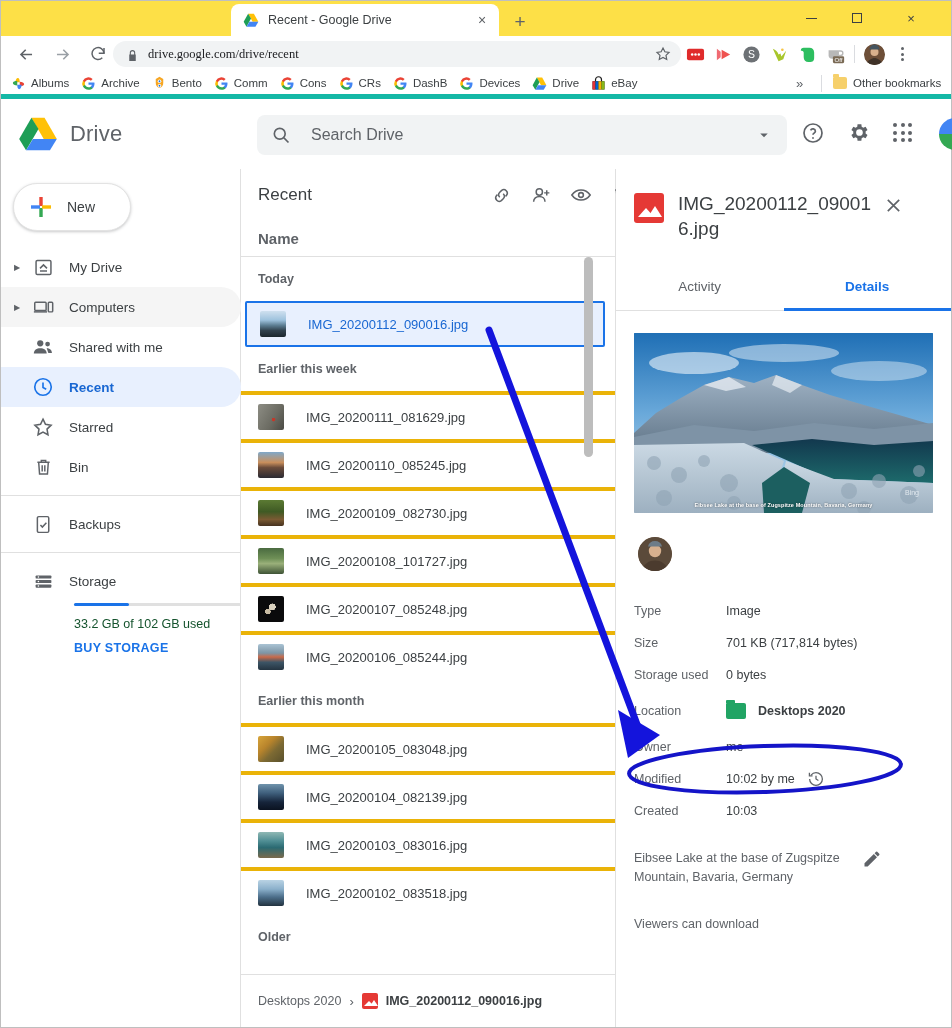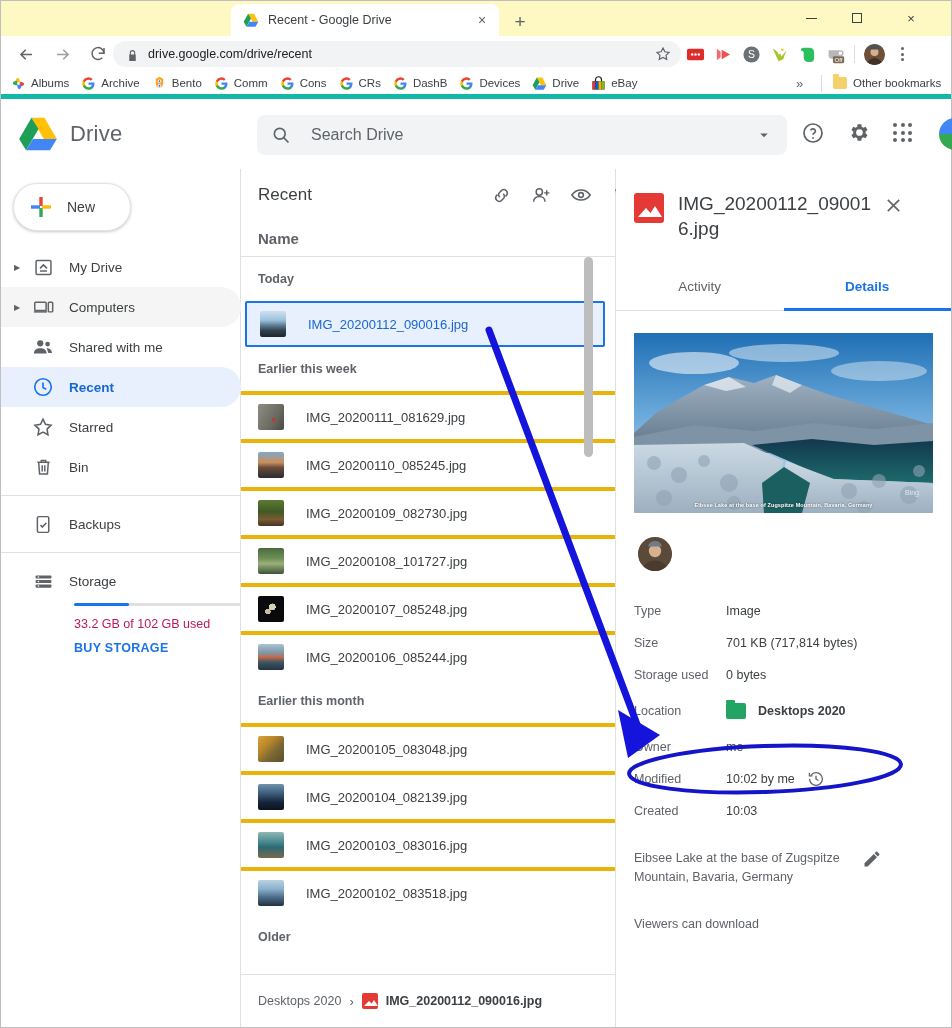--- a/index.html
+++ b/index.html
@@ -10,21 +10,21 @@
     overflow: hidden;
   }
   .page { position: relative; width: 952px; height: 1028px; background:#fff; }
 
   
   .win-frame { position:absolute; inset:0; border:1px solid #bfbfbf; }
 
   
   .tabstrip {
     position:absolute; left:1px; top:1px; width:950px; height:35px;
-    background:#fef9c3;
+    background:#fde047;
   }
   .tab {
     position:absolute; left:230px; top:3px; width:268px; height:32px;
     background:#fff; border-radius:8px 8px 0 0;
     display:flex; align-items:center; padding:0 8px 0 12px;
   }
   .tab-favicon { width:16px; height:16px; flex:0 0 16px; position:relative; margin-right:9px;}
   .tab-title {
     font-size:12.5px; color:#3c4043; flex:1 1 auto;
     white-space:nowrap; overflow:hidden; text-overflow:ellipsis;
@@ -50,21 +50,21 @@
     background:#fff; display:flex; align-items:center;
   }
   .navbtn { width:30px;height:30px; margin-left:6px;
     display:flex;align-items:center;justify-content:center; color:#5f6368; }
   .navbtn.first { margin-left:10px; }
   .omnibox {
     position:absolute; left:113px; top:41px; width:568px; height:26px;
     background:#f1f3f4; border-radius:13px; display:flex; align-items:center; padding:0 10px;
   }
   .lock { width:13px;height:13px; margin:0 9px 0 3px; flex:0 0 13px;}
-  .url { font-size:12.5px; color:#202124; flex:1 1 auto; white-space:nowrap; overflow:hidden;}
+  .url { font-size:12.5px; color:#202124; flex:1 1 auto; white-space:nowrap; overflow:hidden;font-family:Liberation Serif, serif;}
   .star { width:16px;height:16px; flex:0 0 16px; color:#5f6368; }
   .ext-row { position:absolute; left:686px; top:41px; height:26px; display:flex; align-items:center; gap:9px; }
   .ext { width:19px; height:19px; position:relative; flex:0 0 19px; }
   .vsep { width:1px; height:18px; background:#dadce0; }
   .avatar-sm { width:21px;height:21px;border-radius:50%; overflow:hidden; position:relative;
      background:#8a7b6e; flex:0 0 21px;}
   .kebab { width:16px;height:19px; display:flex;flex-direction:column;align-items:center;justify-content:center;gap:2.5px;}
   .kebab i { width:3px;height:3px;border-radius:50%;background:#5f6368;display:block;}
 
   
@@ -123,21 +123,21 @@
       color:#5f6368; font-size:8px; }
   .nav-ico { width:24px;height:24px;flex:0 0 24px;margin:0 14px 0 6px; color:#5f6368;
       display:flex;align-items:center;justify-content:center;}
   .nav-label { font-size:13.5px; color:#3c4043; }
   .nav-item.active .nav-label { color:#1967d2; font-weight:bold; }
   .nav-item.active .nav-ico { color:#1a73e8; }
   .nav-item.noarrow .nav-ico { margin-left:22px; }
   .nav-div { height:1px; background:#e0e0e0; margin:8px 0; }
   .storage-bar { position:absolute; left:73px; top:0; width:167px; height:3px; background:#e0e0e0; border-radius:2px;}
   .storage-bar i { display:block; height:3px; background:#1a73e8; border-radius:2px; }
-  .storage-text { font-size:12.5px; color:#be185d; }
+  .storage-text { font-size:12.5px; color:#14532d; }
   .buy-storage { font-size:12.5px; color:#1a73e8; font-weight:bold; letter-spacing:.3px;}
 
   
   .filecol { position:absolute; left:240px; top:70px; width:375px; height:858px;
       border-right:1px solid #e0e0e0; background:#fff;}
   .fc-top { position:relative; height:52px; display:flex; align-items:center; padding:0 0 0 17px;}
   .fc-title { font-size:17px; color:#3c4043; flex:0 0 auto;}
   .fc-tools { position:absolute; left:240px; top:0; height:52px; display:flex; align-items:center; gap:0; }
   .tool { width:40px;height:40px;display:flex;align-items:center;justify-content:center;color:#5f6368;}
   .tool.active { background:#e8f0fe; border-radius:50%; color:#1a73e8;}

